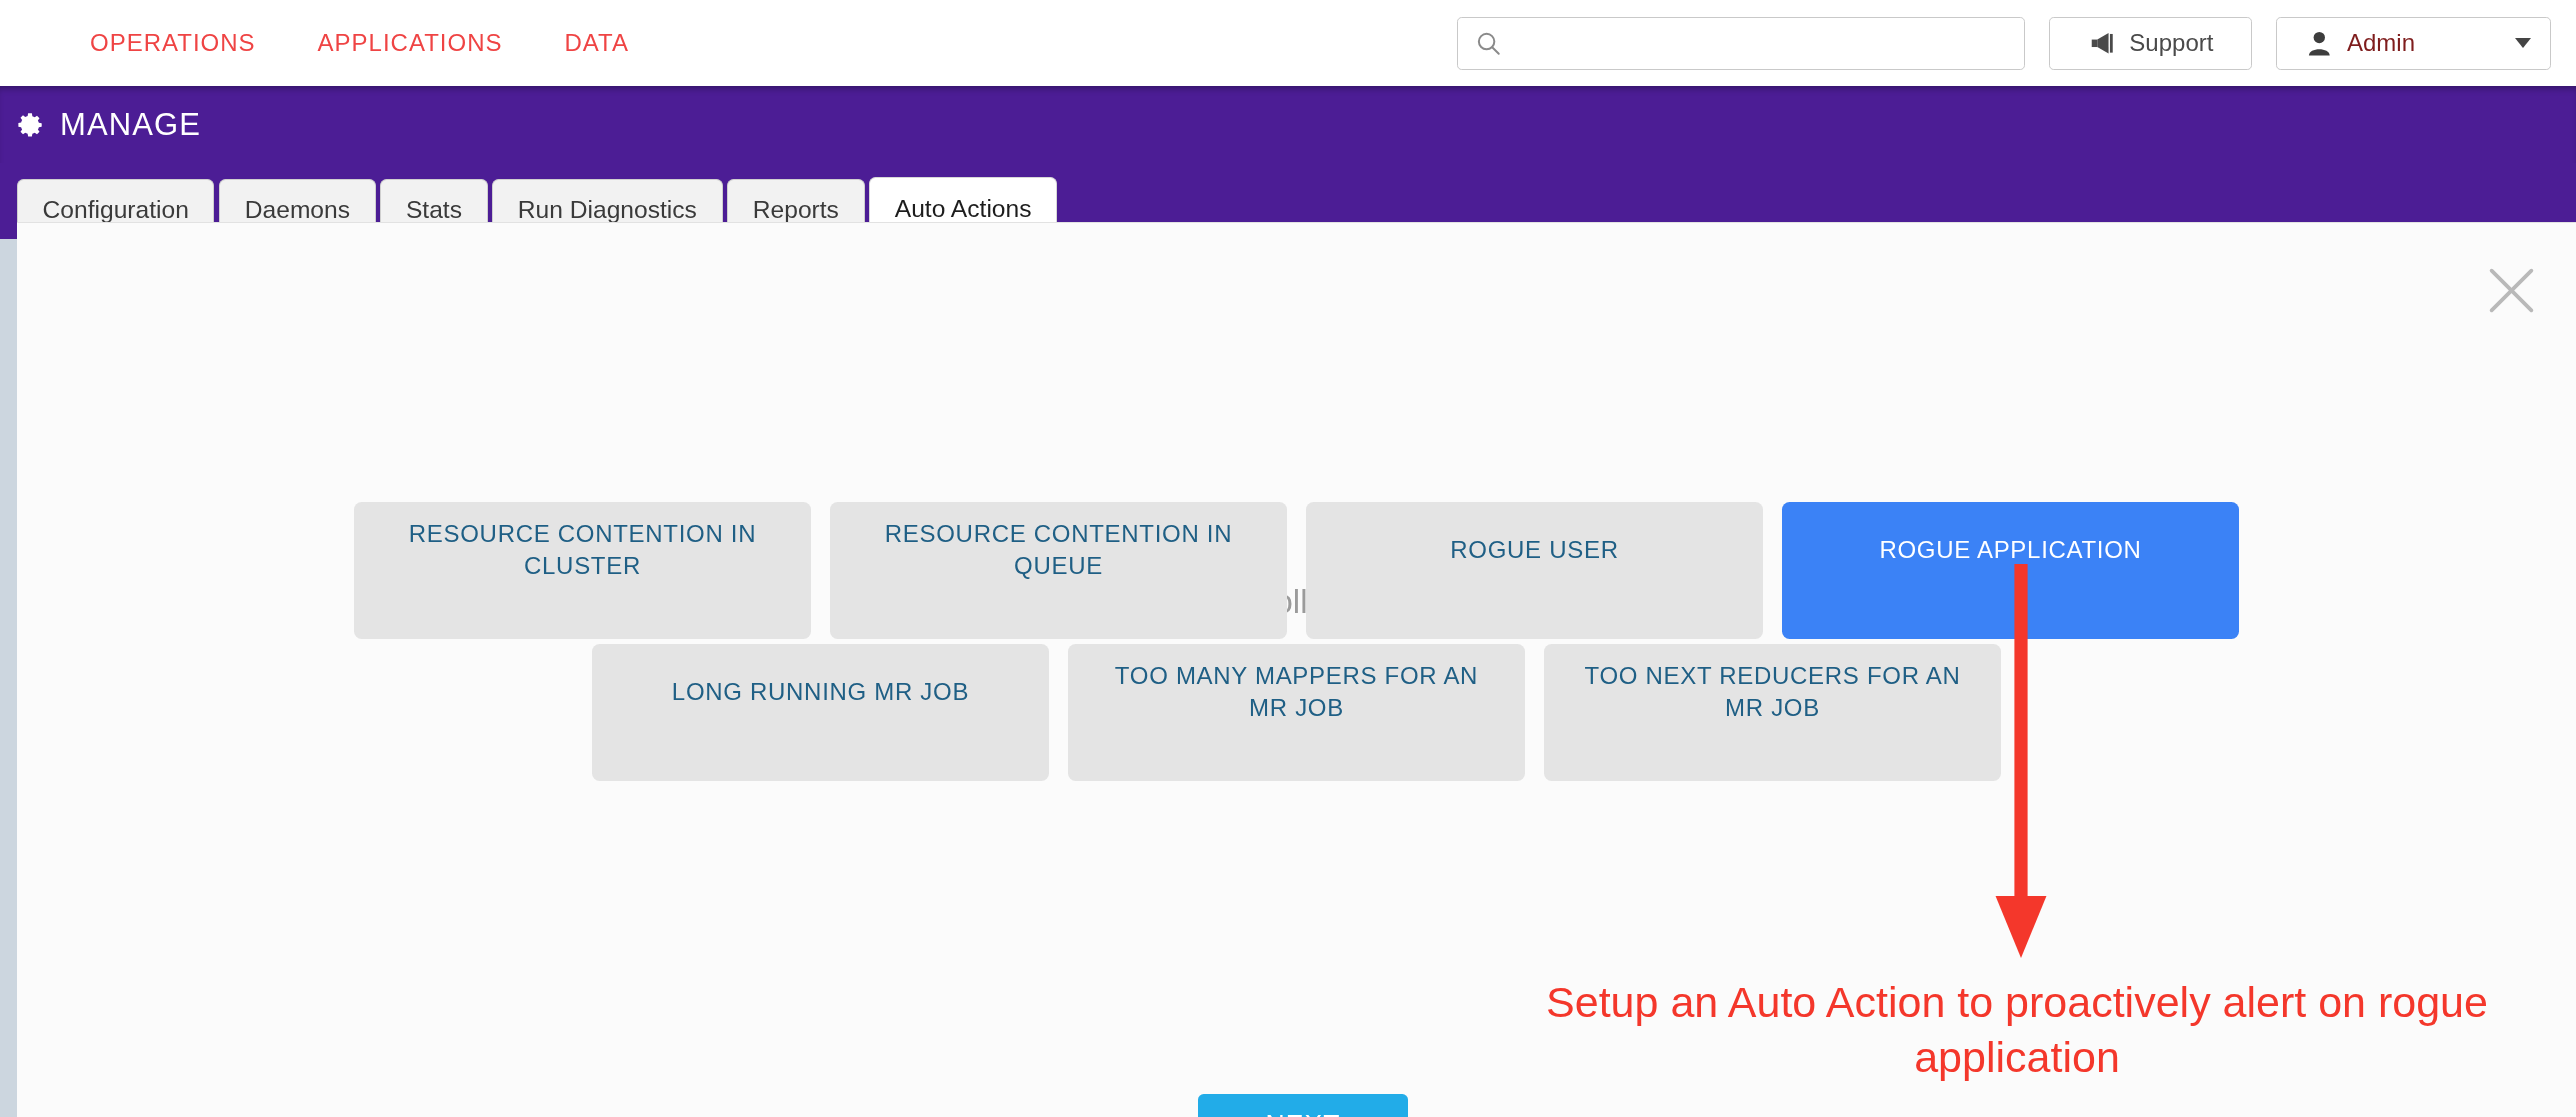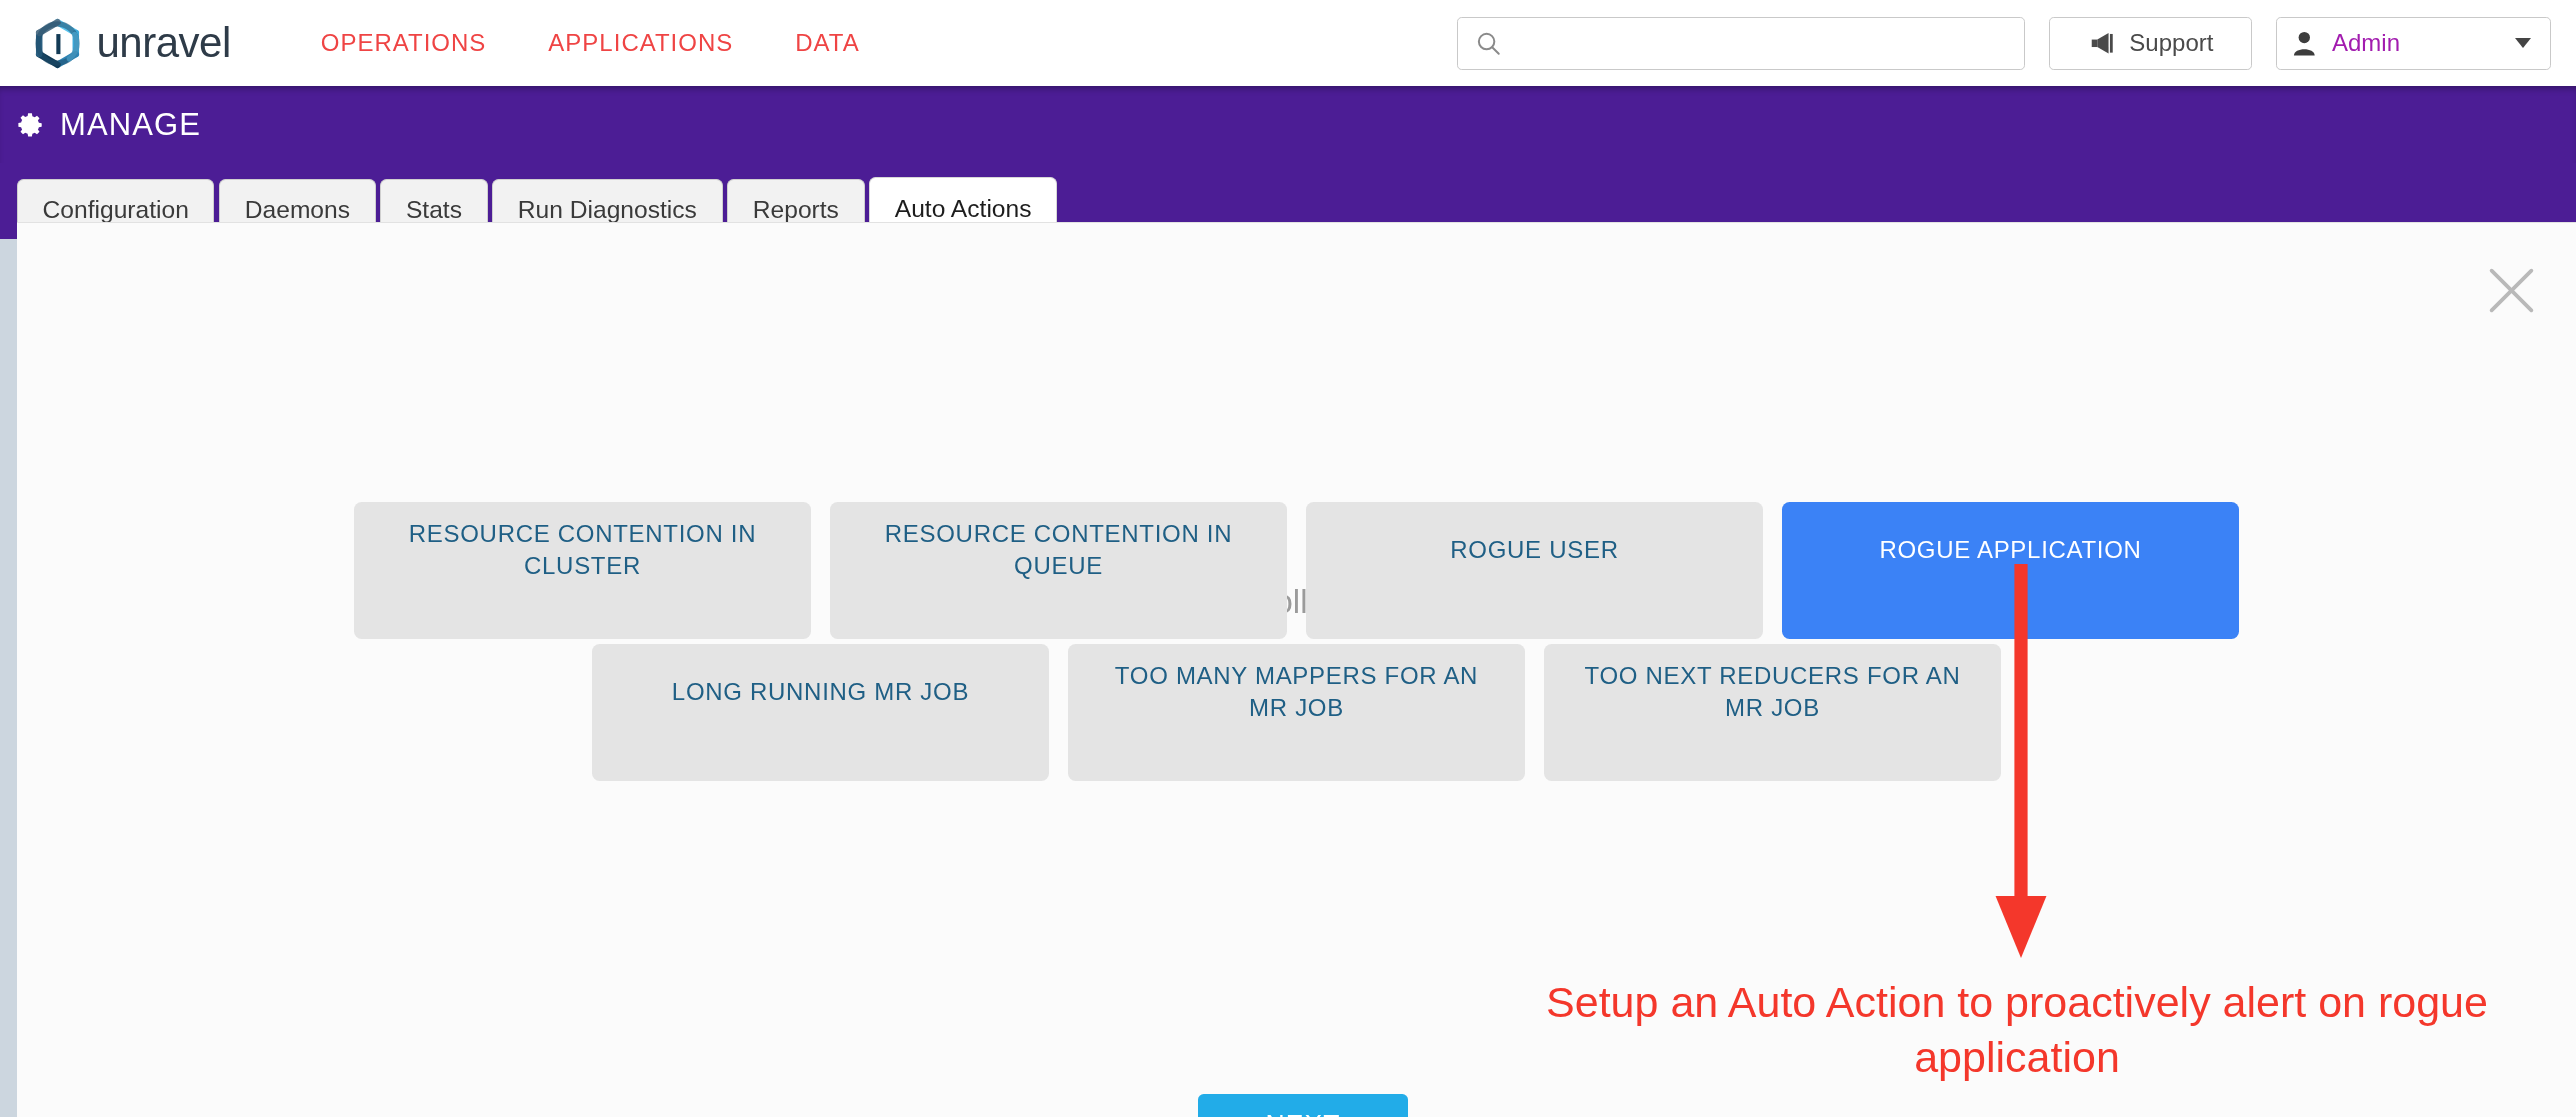--- a/index.html
+++ b/index.html
@@ -73,22 +73,22 @@
     display: flex; align-items: center; justify-content: center;
     gap: 13.3px; padding: 0 38px;
     font-size: 24px; color: #4a4a4a;
     cursor: pointer;
   }
   .btn-admin {
     height: 53px; min-width: 275px;
     border: 0.9px solid #c9c9c9; border-radius: 4.7px;
     background: #fff;
     display: flex; align-items: center;
-    gap: 15px; padding: 0 15px;
-    font-size: 24px; color: #a21caf;
+    gap: 15px; padding: 0 30px;
+    font-size: 24px; color: #7f1d1d;
     cursor: pointer; position: relative;
   }
   .btn-admin .caret {
     position: absolute; right: 19px; top: 50%;
     transform: translateY(-50%);
     width: 0; height: 0;
     border-left: 8.5px solid transparent;
     border-right: 8.5px solid transparent;
     border-top: 10.4px solid #444;
   }
@@ -218,36 +218,20 @@
     font-size: 43px;
     line-height: 1.28;
     pointer-events: none;
   }
 </style>
 </head>
 <body>
 
 <div class="topbar">
 
-  <div class="logo-wrap">
-    <svg class="logo-mark" viewBox="0 0 100 100">
-      <g fill="none" stroke-width="11" stroke-linecap="round">
-        <path d="M50 14 L81 32" stroke="#5bc4ee"></path>
-        <path d="M81 32 L81 68" stroke="#3ea8d8"></path>
-        <path d="M81 68 L50 86" stroke="#2f84b4"></path>
-        <path d="M50 86 L19 68" stroke="#123a55"></path>
-        <path d="M19 68 L19 32" stroke="#2a5f80"></path>
-        <path d="M19 32 L50 14" stroke="#55748a"></path>
-        <circle cx="50" cy="50" r="33" stroke="#1d4c6b" stroke-width="9" opacity="0.55"></circle>
-        <circle cx="50" cy="50" r="33" stroke="#62c6ef" stroke-width="9" opacity="0.45" stroke-dasharray="60 160" stroke-dashoffset="30"></circle>
-      </g>
-      <path d="M48 34 h7 v34 h-7 z" fill="#123a55"></path>
-    </svg>
-    <span class="logo-text">unravel</span>
-  </div>
 
   <div class="nav-links">
     <span class="nav-link">OPERATIONS</span>
     <span class="nav-link">APPLICATIONS</span>
     <span class="nav-link">DATA</span>
   </div>
 
   <div class="topbar-right">
 
     <div class="search-box">

